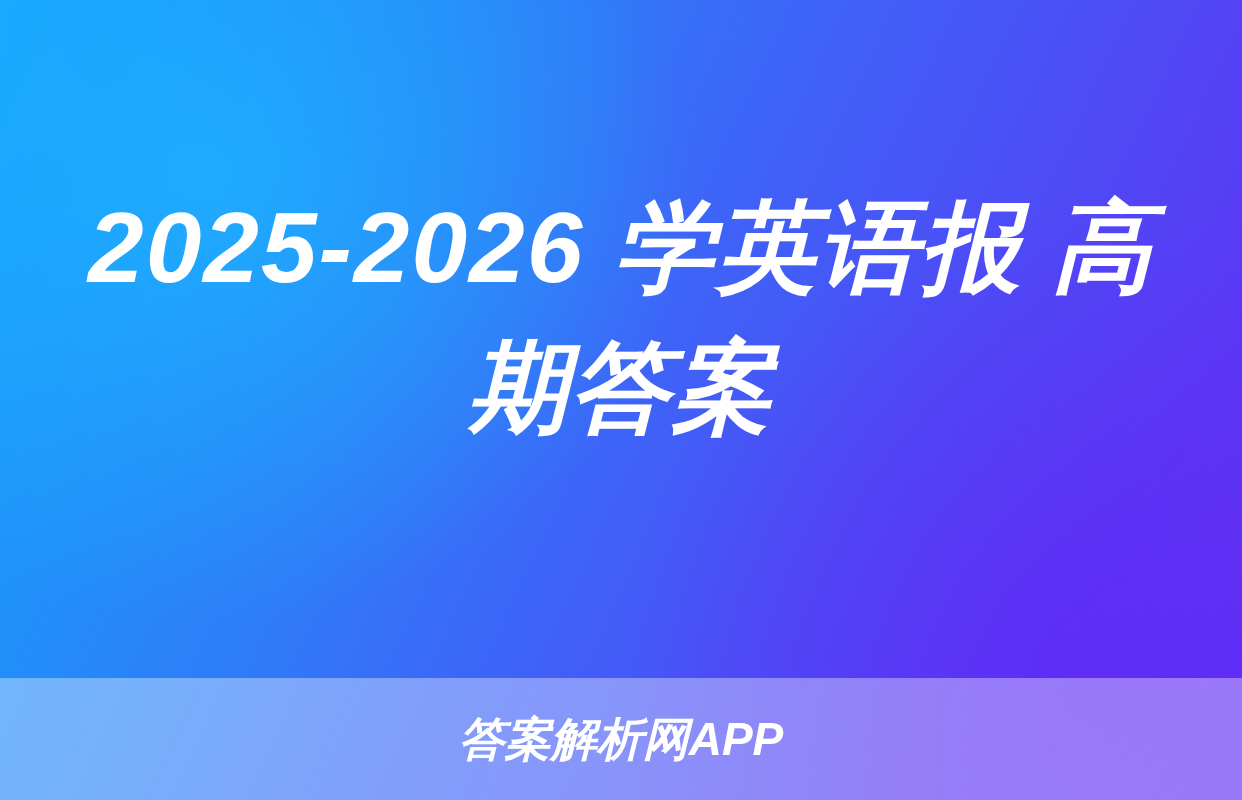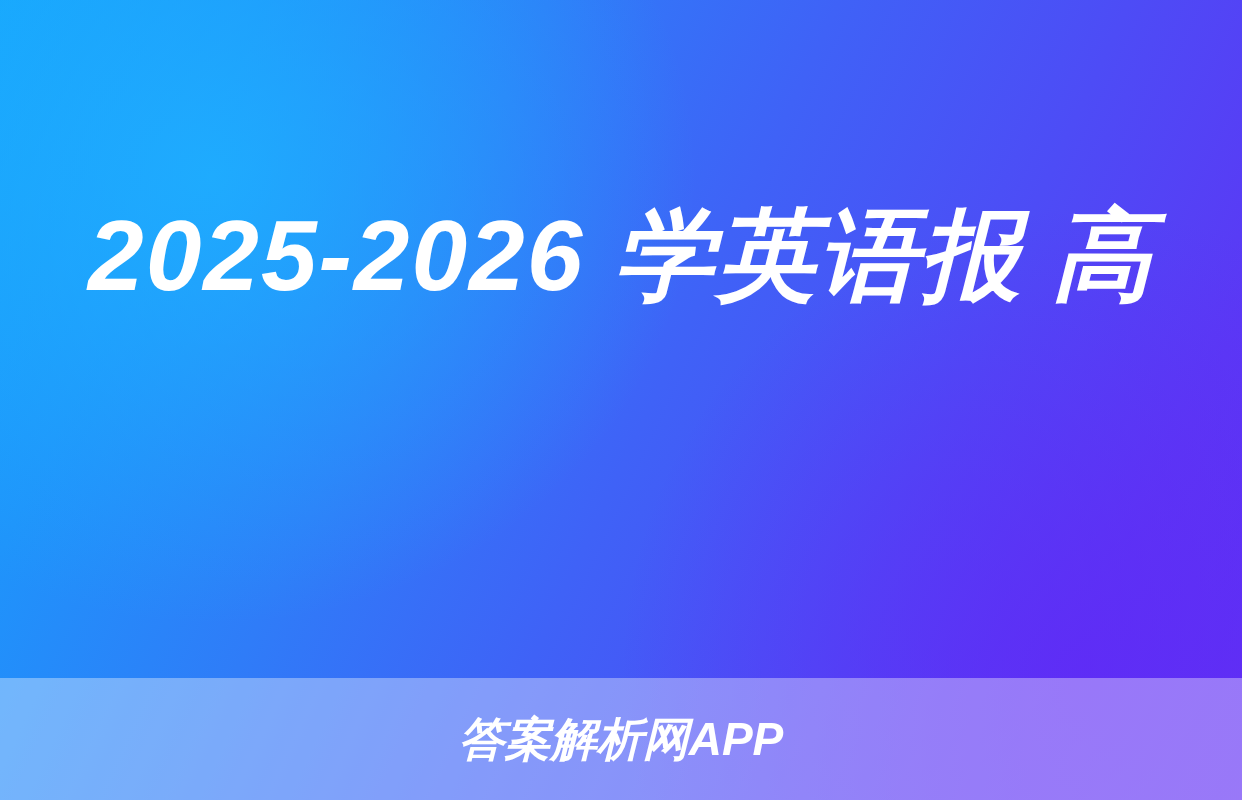--- a/index.html
+++ b/index.html
@@ -47,21 +47,21 @@
     width: 74%;
     height: 116%;
     background: radial-gradient(closest-side, rgba(96,40,246,0.72), rgba(96,40,246,0.0) 100%);
     pointer-events: none;
   }
 
   .title-block {
     position: absolute;
     left: 0;
     right: 0;
-    top: 186px;
+    top: 178px;
     z-index: 3;
     text-align: center;
     padding: 0 28px;
     box-sizing: border-box;
   }
 
   .title-line {
     display: block;
     color: #ffffff;
     font-size: 100px;
@@ -96,19 +96,20 @@
     white-space: nowrap;
   }
 </style>
 </head>
 <body>
 
 <div id="poster">
 
   <div class="title-block">
     <span class="title-line">2025-2026 学英语报 高</span>
+    <span class="title-line">期答案</span>
   </div>
 
   <div class="footer-bar">
     <span class="footer-text">答案解析网APP</span>
   </div>
 
 </div>
 
 </body></html>

